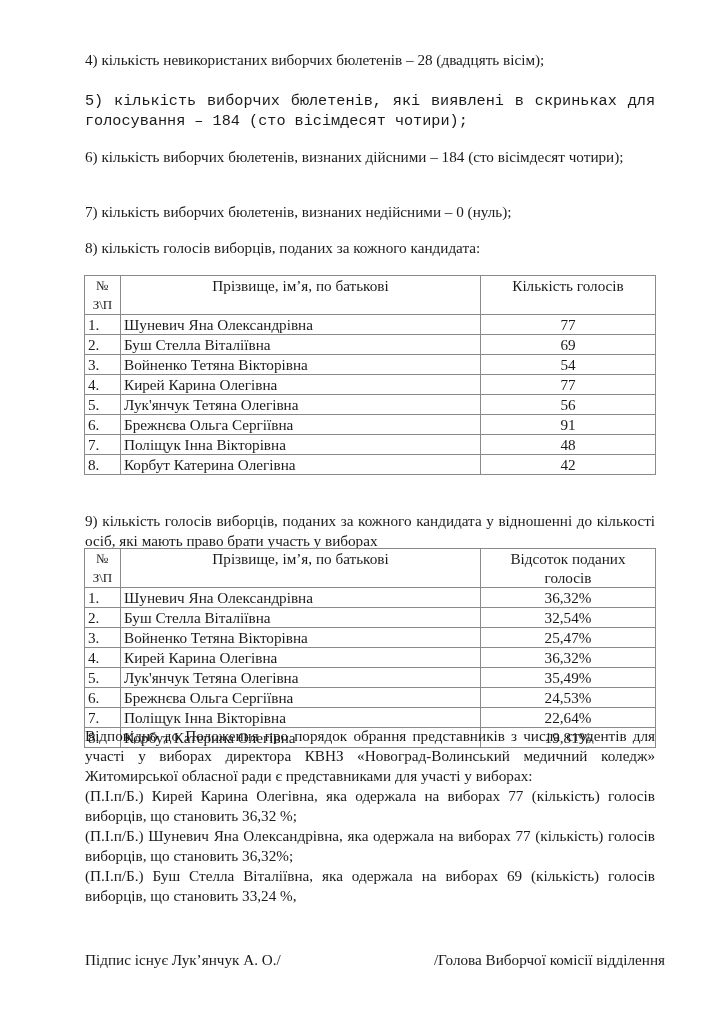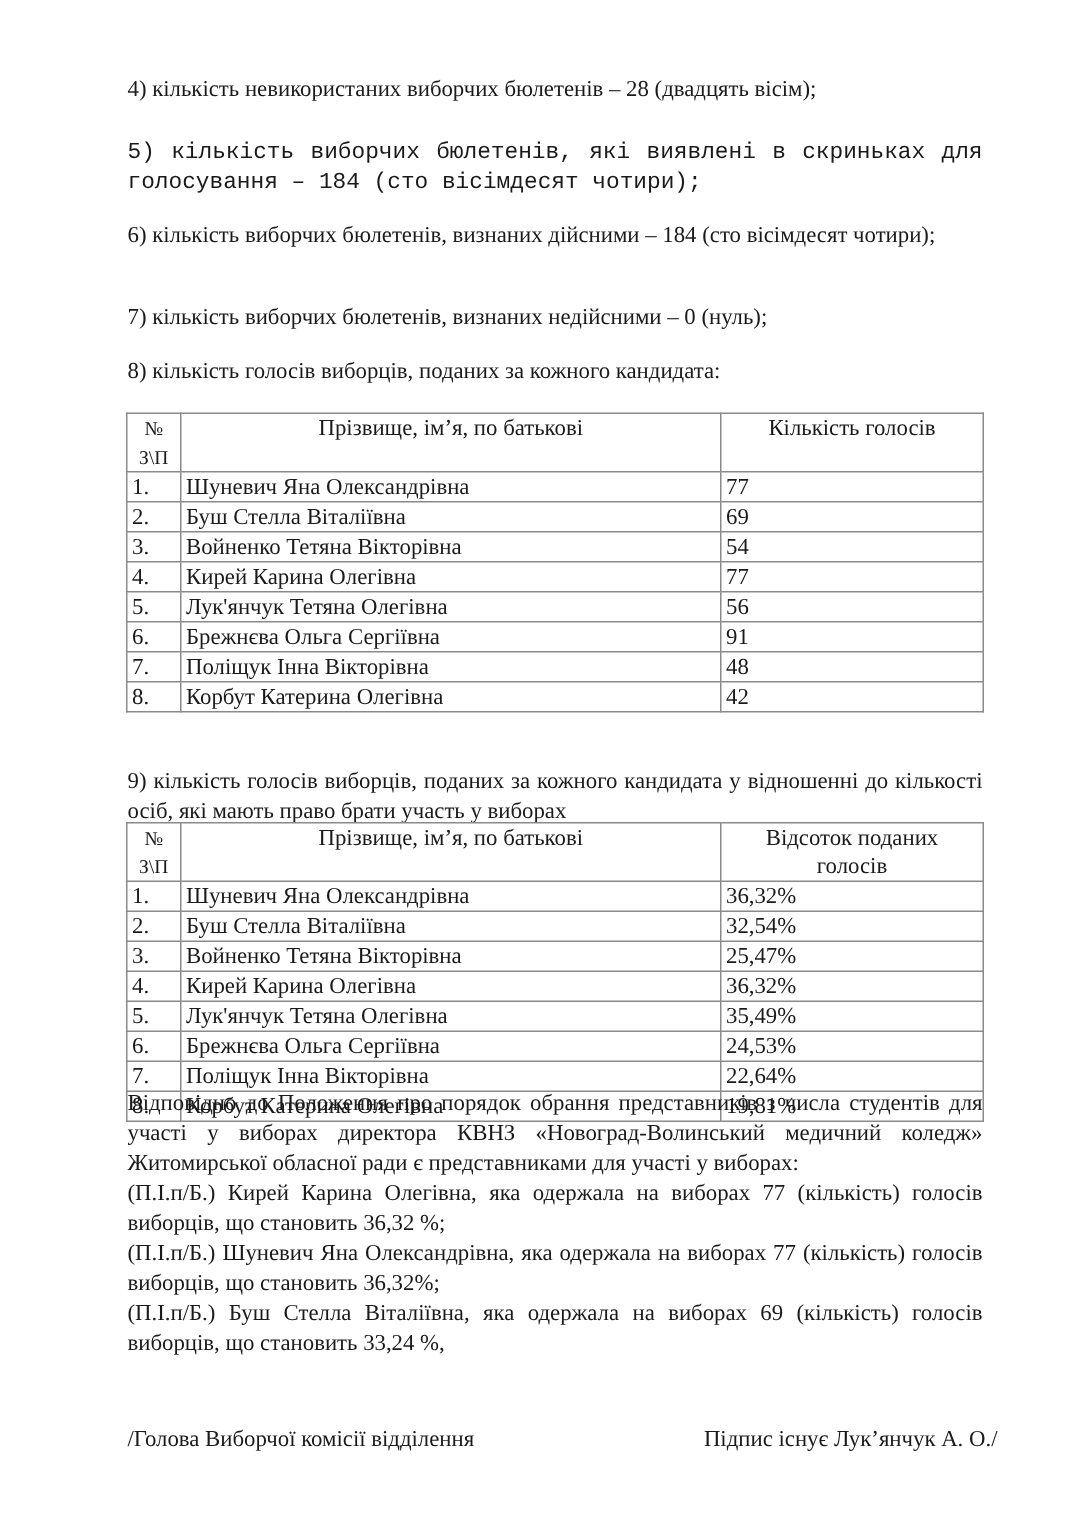--- a/index.html
+++ b/index.html
@@ -19,21 +19,21 @@
   }
   table.votes td, table.votes th {
     border: 1px solid #8a8a8a; padding: 0 3px; font-weight: normal;
     vertical-align: top; height: 19px;
   }
   table.votes th { text-align: center; }
   col.c1 { width: 36px; }
   col.c2 { width: 360px; }
   col.c3 { width: 175px; }
   td.num { text-align: left; padding-left: 2px; }
-  td.val { }
+  td.val { text-align: center; }
   th.hnum { text-align: left; padding-left: 2px; font-size: 13px; line-height: 19px; }
   th.hhead { height: 38px; }
   .sig {
     position: absolute; left: 85px; width: 580px; top: 950px; line-height: 20px;
     display: flex; justify-content: space-between;
   }
 </style>
 </head>
 <body>
 
@@ -156,15 +156,15 @@
   </table>
 
 <div class="p" style="top:726px;">
   <div>Відповідно до Положення про порядок обрання представників з числа студентів для участі у виборах директора КВНЗ «Новоград-Волинський медичний коледж» Житомирської обласної ради є представниками для участі у виборах:</div>
   <div>(П.І.п/Б.) Кирей Карина Олегівна, яка одержала на виборах 77 (кількість) голосів виборців, що становить 36,32 %;</div>
   <div>(П.І.п/Б.) Шуневич Яна Олександрівна, яка одержала на виборах 77 (кількість) голосів виборців, що становить 36,32%;</div>
   <div>(П.І.п/Б.) Буш Стелла Віталіївна, яка одержала на виборах 69 (кількість) голосів виборців, що становить 33,24 %,</div>
 </div>
 
 <div class="sig">
+  <span>Підпис існує   Лук’янчук А. О./</span>
   <span>/Голова Виборчої комісії  відділення</span>
-  <span>Підпис існує   Лук’янчук А. О./</span>
 </div>
 
 </body></html>

